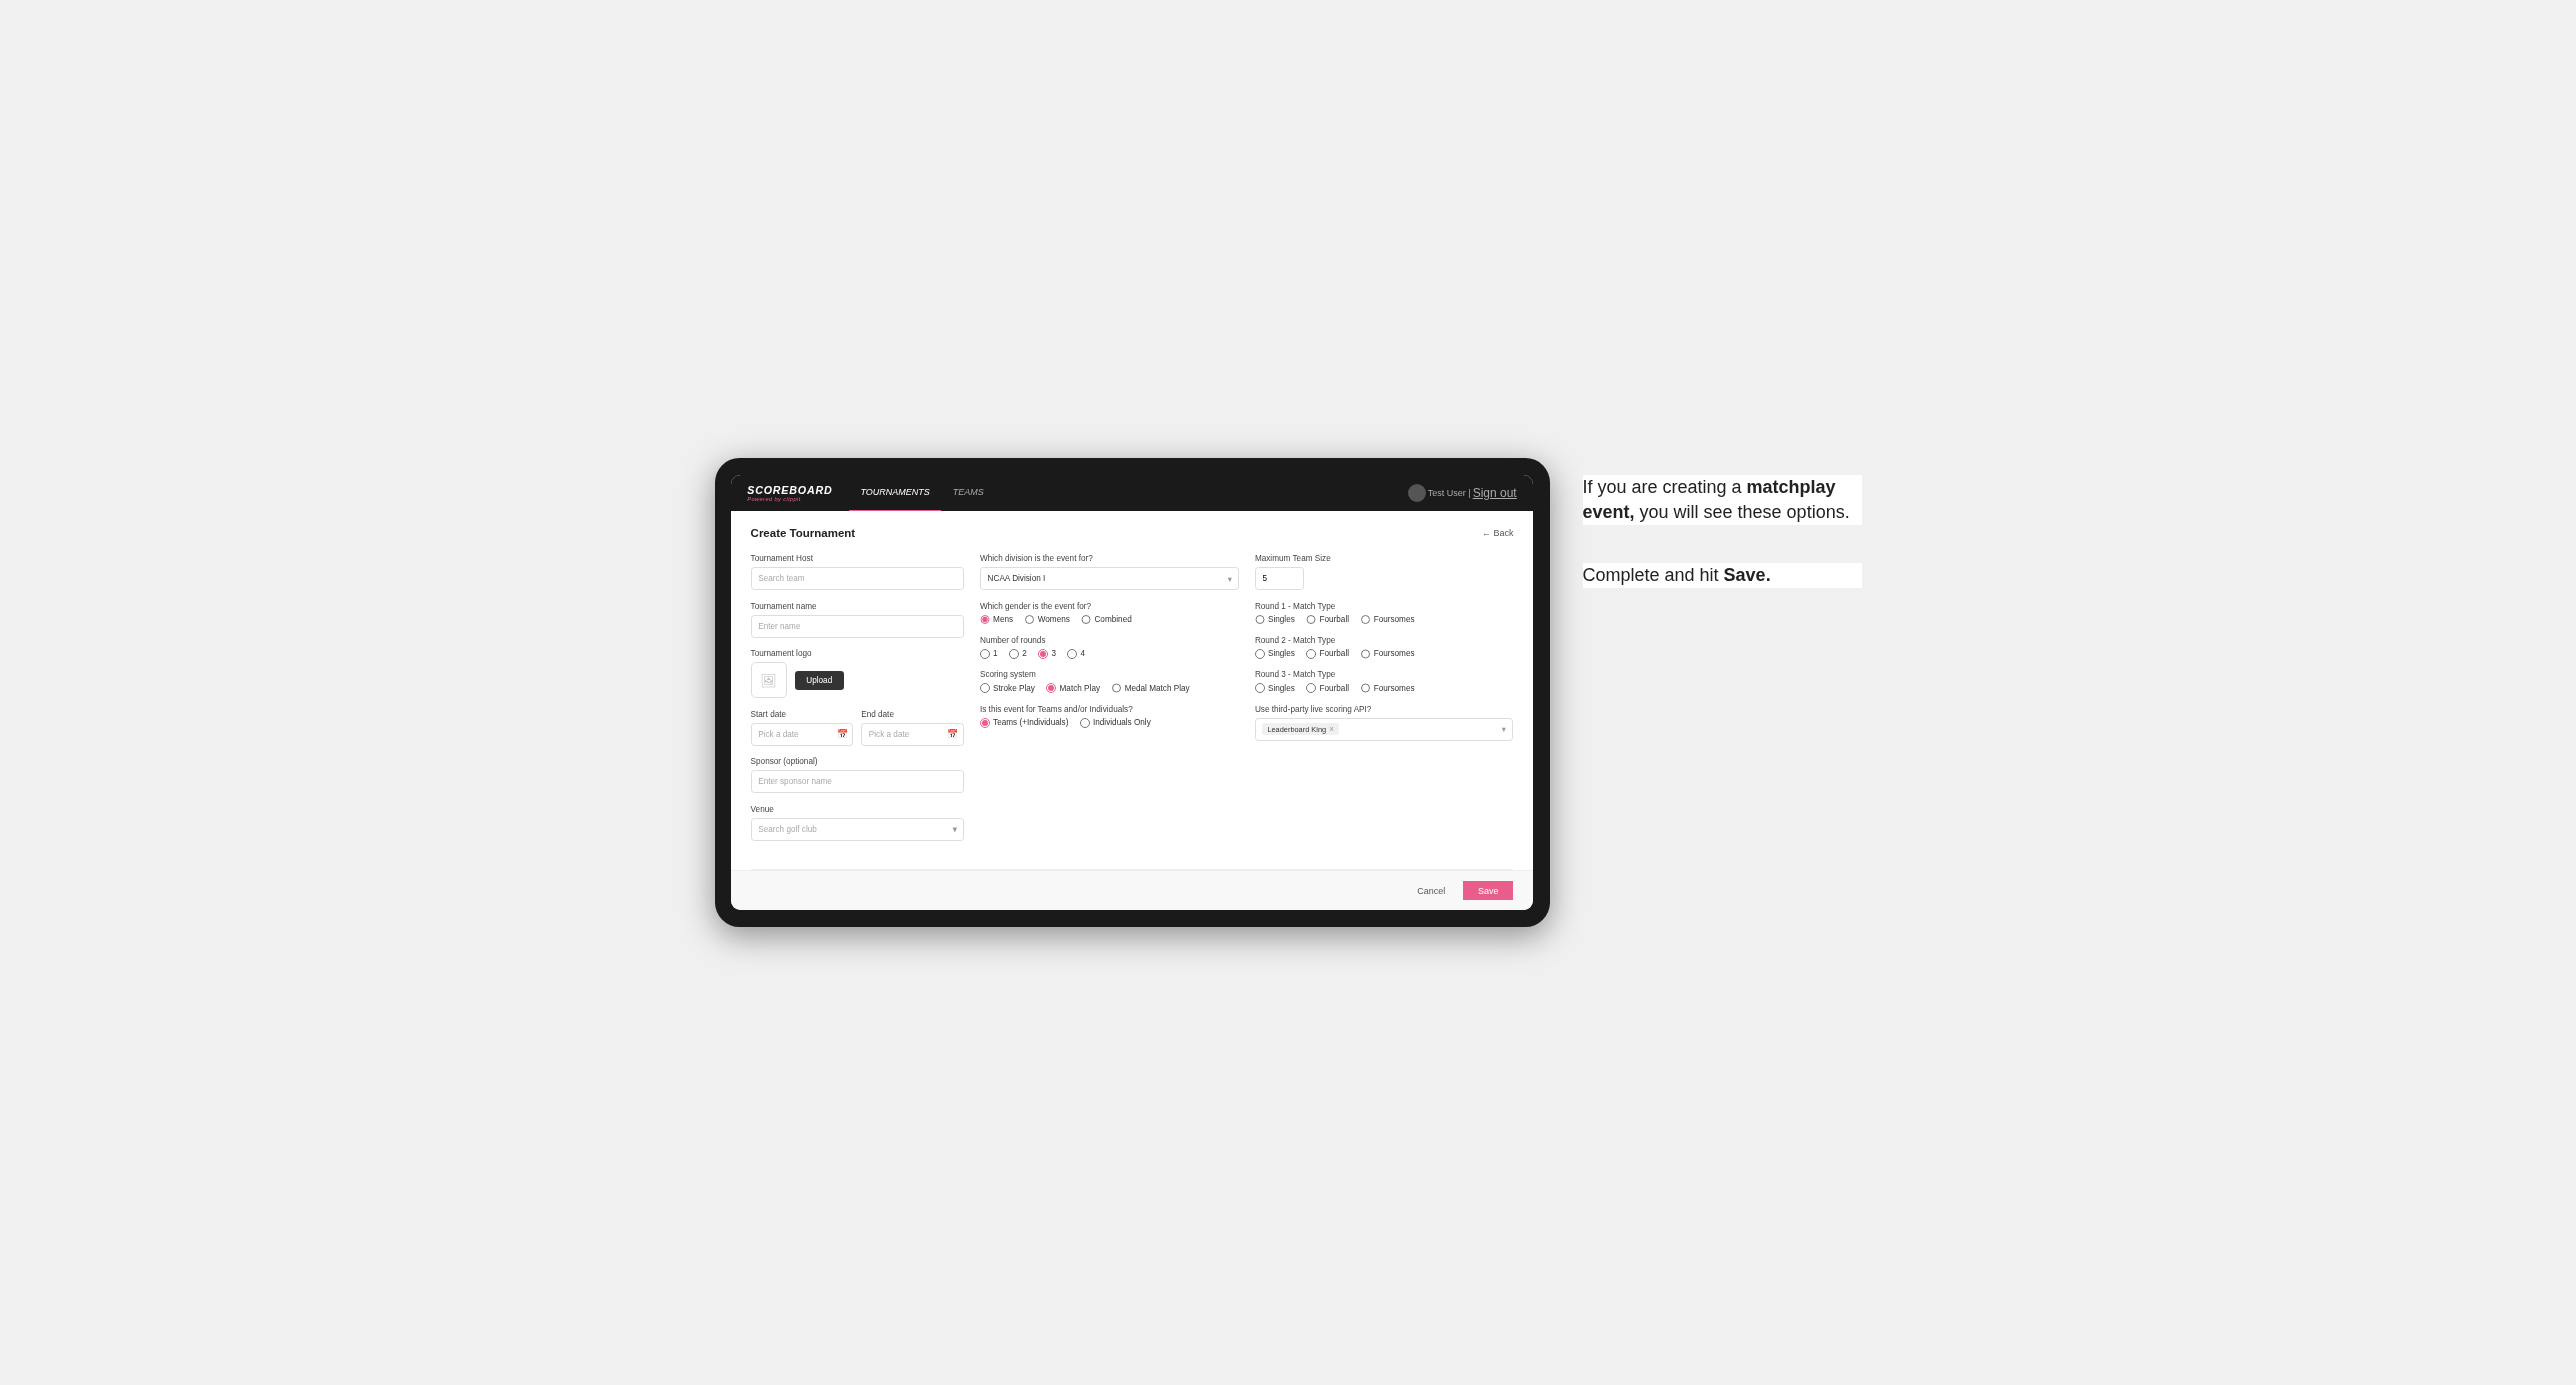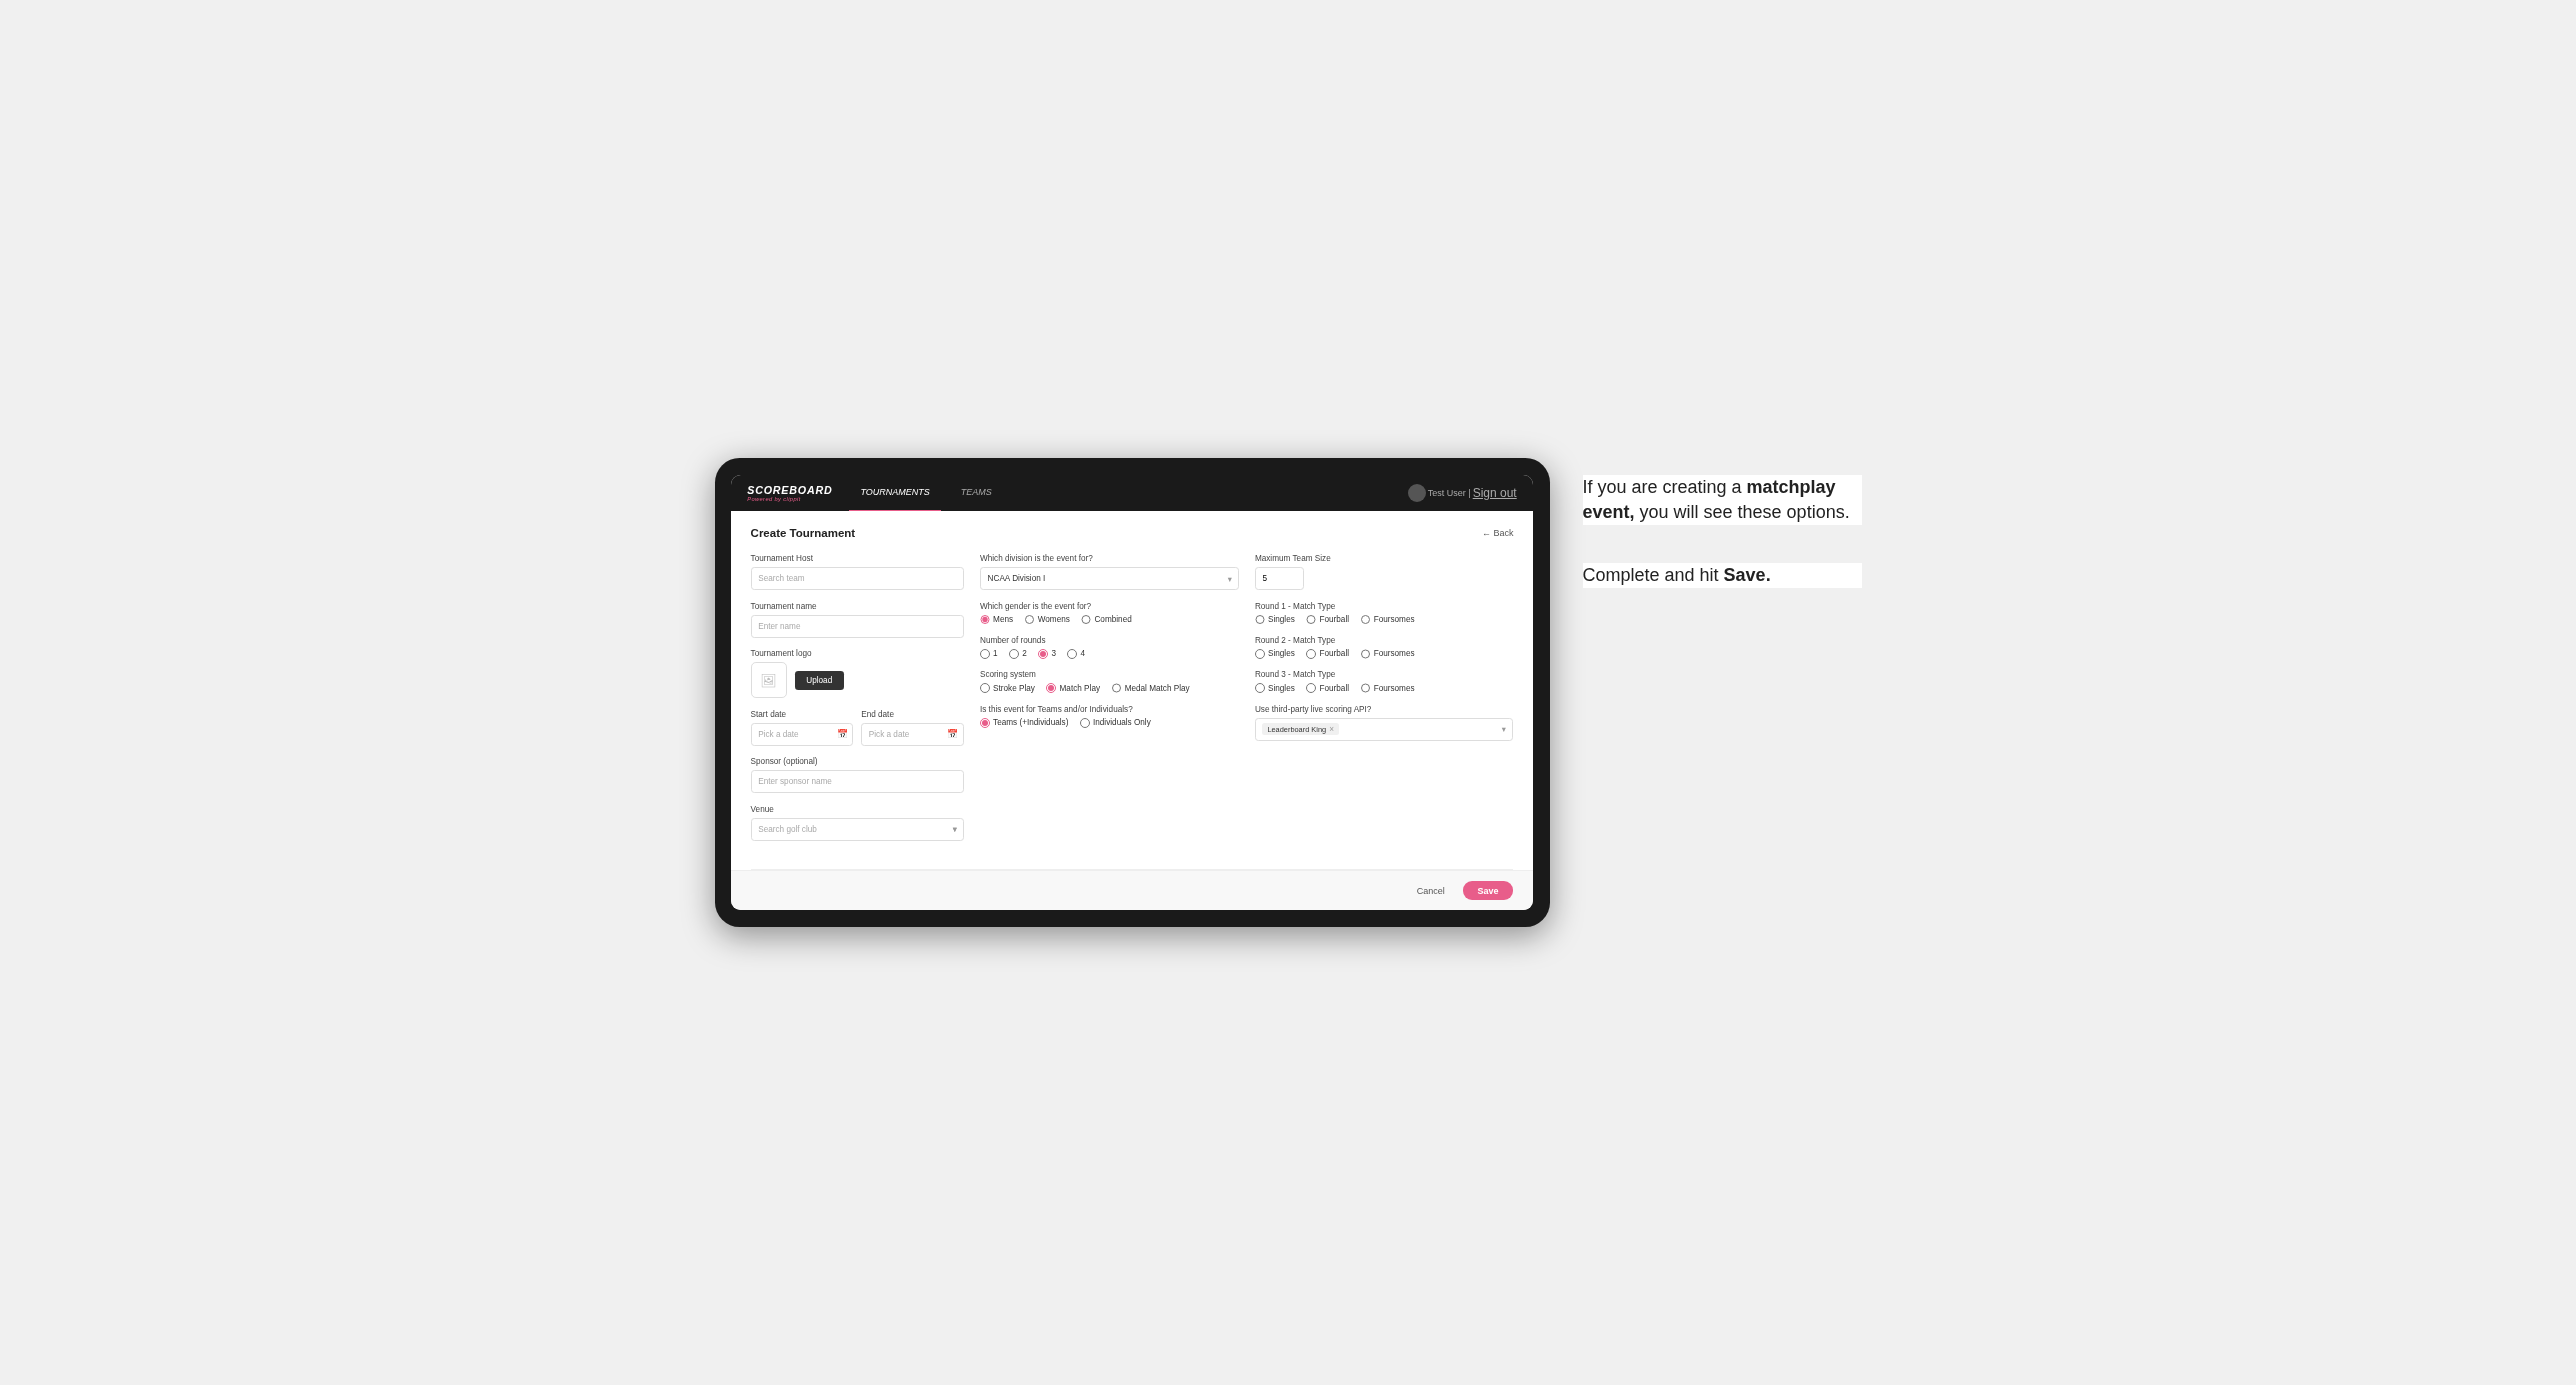--- a/index.html
+++ b/index.html
@@ -53,21 +53,21 @@
       font-weight: 700;
       letter-spacing: 0.8px;
     }
     .nav-logo-sub {
       color: #e85d8a;
       font-size: 5.7px;
       letter-spacing: 0.4px;
     }
     .nav-links {
       display: flex;
-      gap: 8px;
+      gap: 0;
       margin-left: 16.4px;
     }
     .nav-link {
       color: #aaa;
       font-size: 9px;
       padding: 0 11.5px;
       height: 36px;
       display: flex;
       align-items: center;
       cursor: pointer;
@@ -312,24 +312,24 @@
       color: #555;
       border: none;
       font-size: 9px;
       cursor: pointer;
       padding: 4.9px 9.8px;
     }
     .save-btn {
       background: #e85d8a;
       color: #fff;
       border: none;
-      border-radius: 9px;
+      border-radius: 0;
       padding: 4.9px 14.8px;
       font-size: 9px;
-      font-weight: 700;
+      font-weight: 400;
       cursor: pointer;
     }
     
     .annotation-panel {
       width: 279px;
       flex-shrink: 0;
       display: flex;
       flex-direction: column;
       gap: 38px;
       padding-top: 16.4px;

